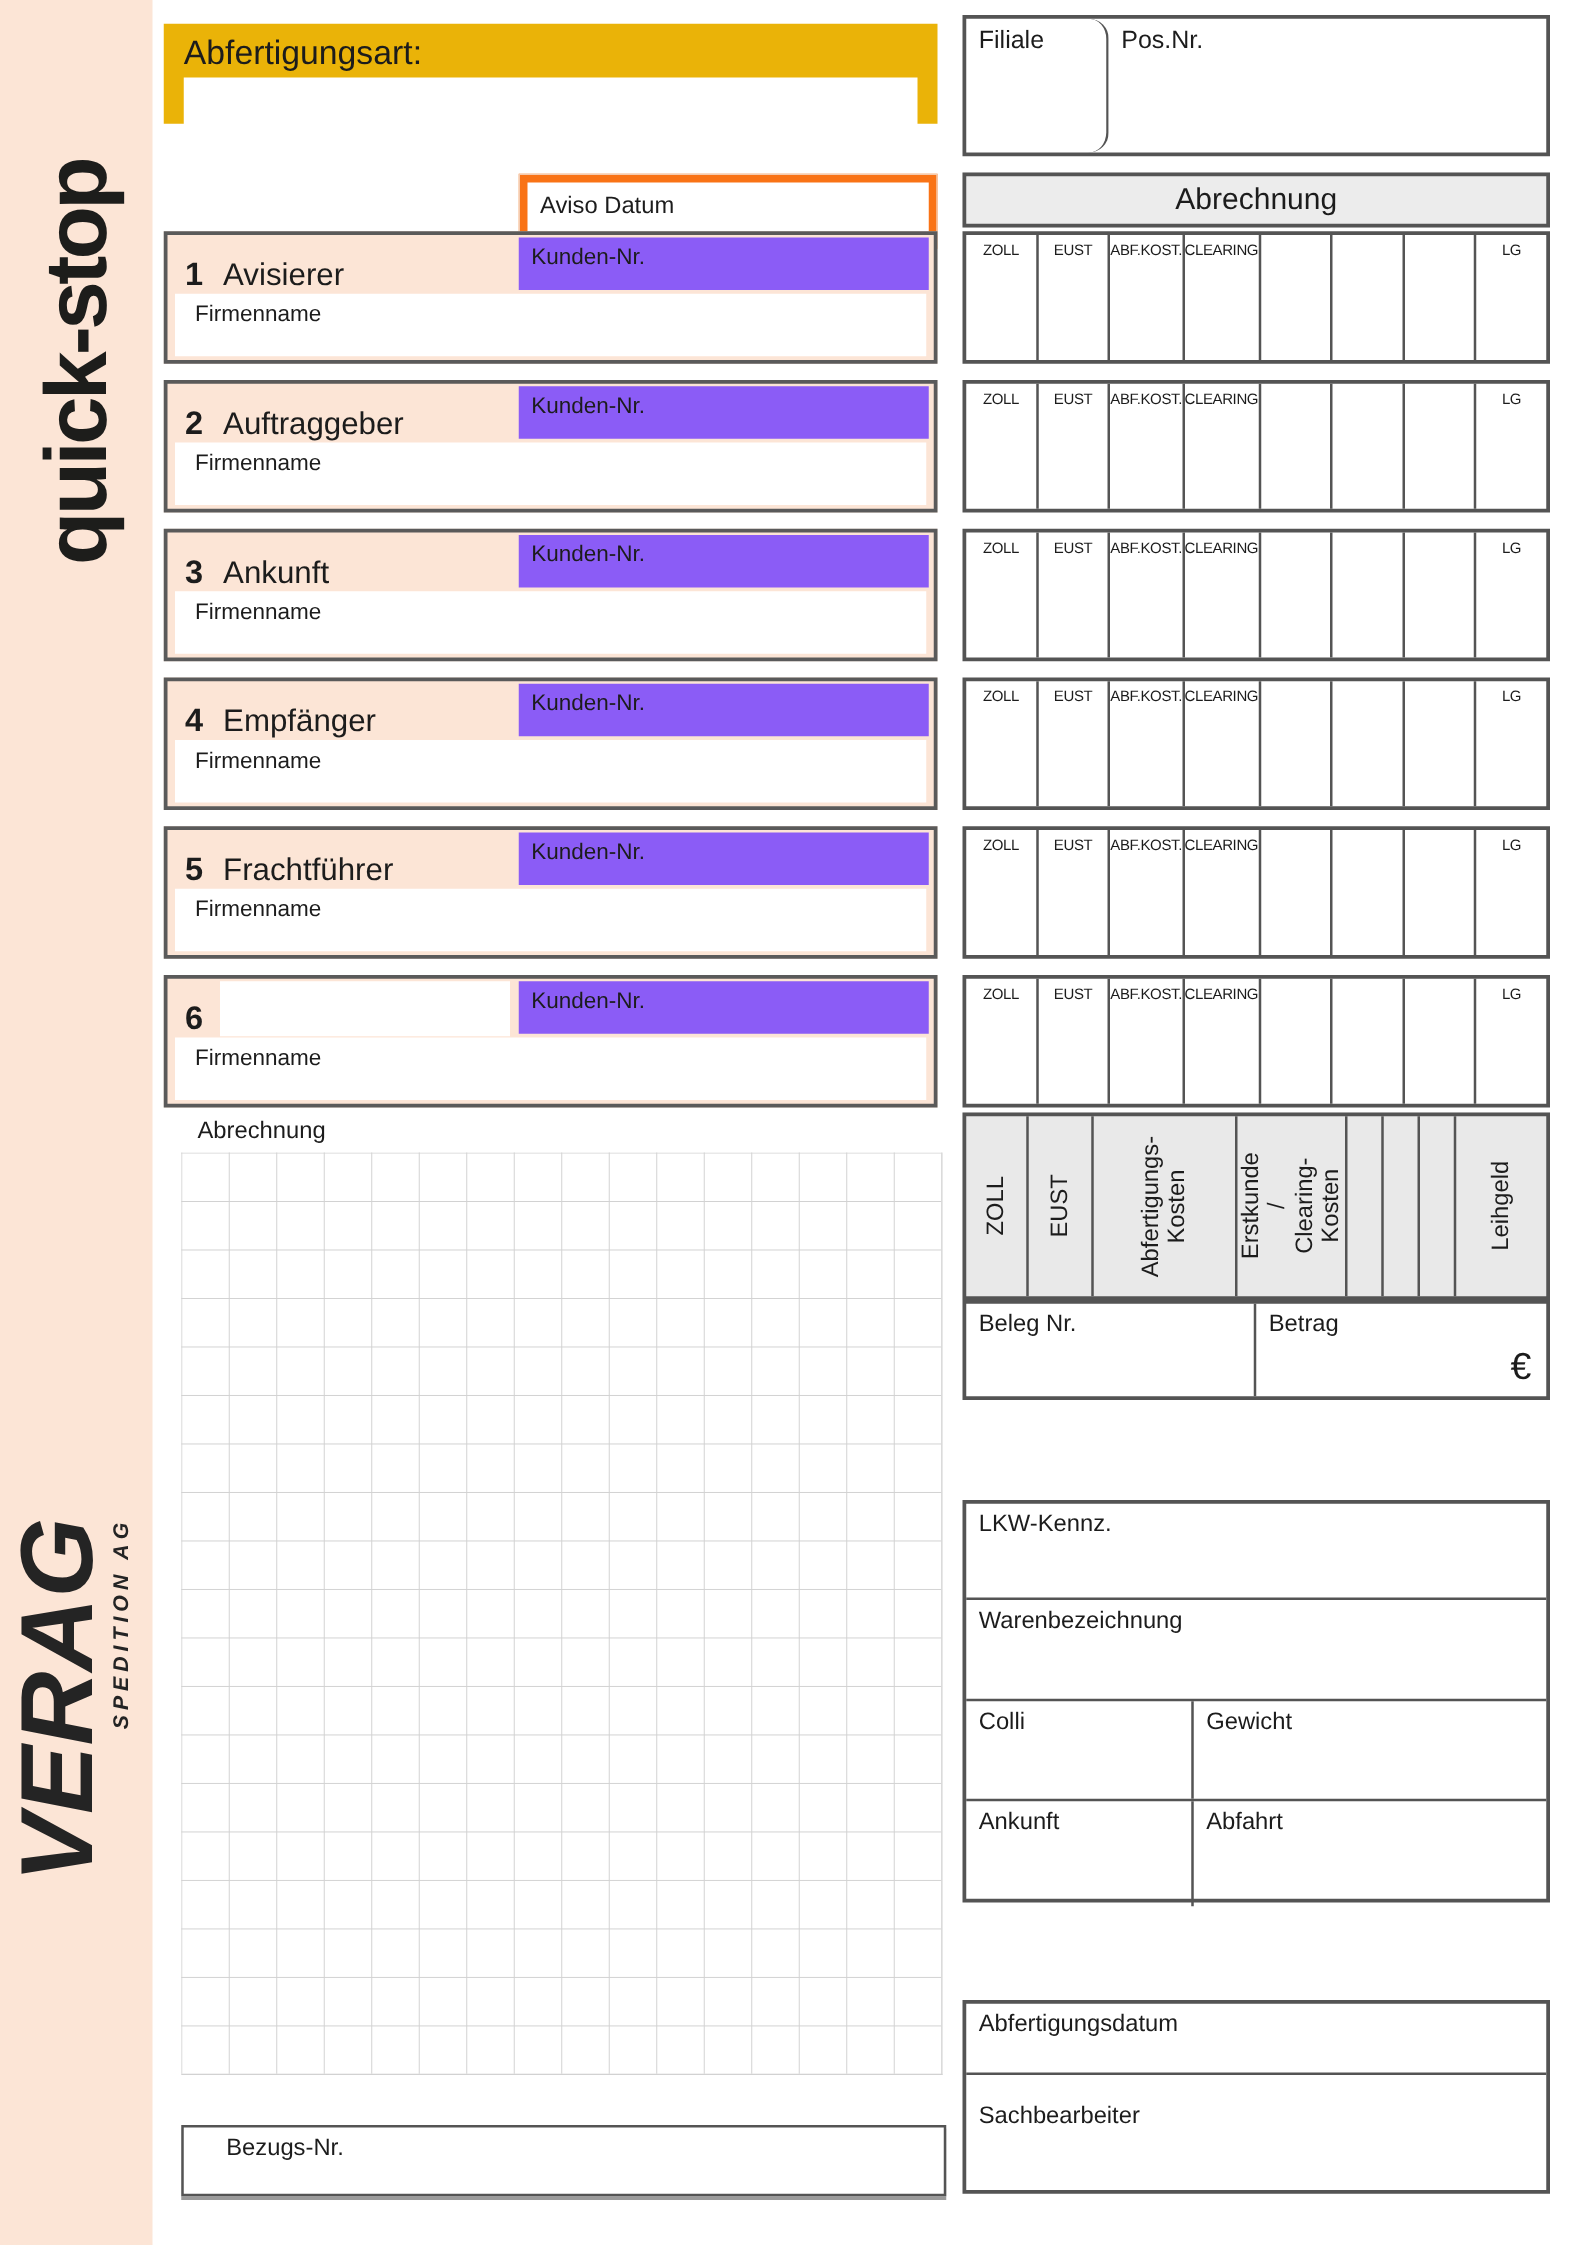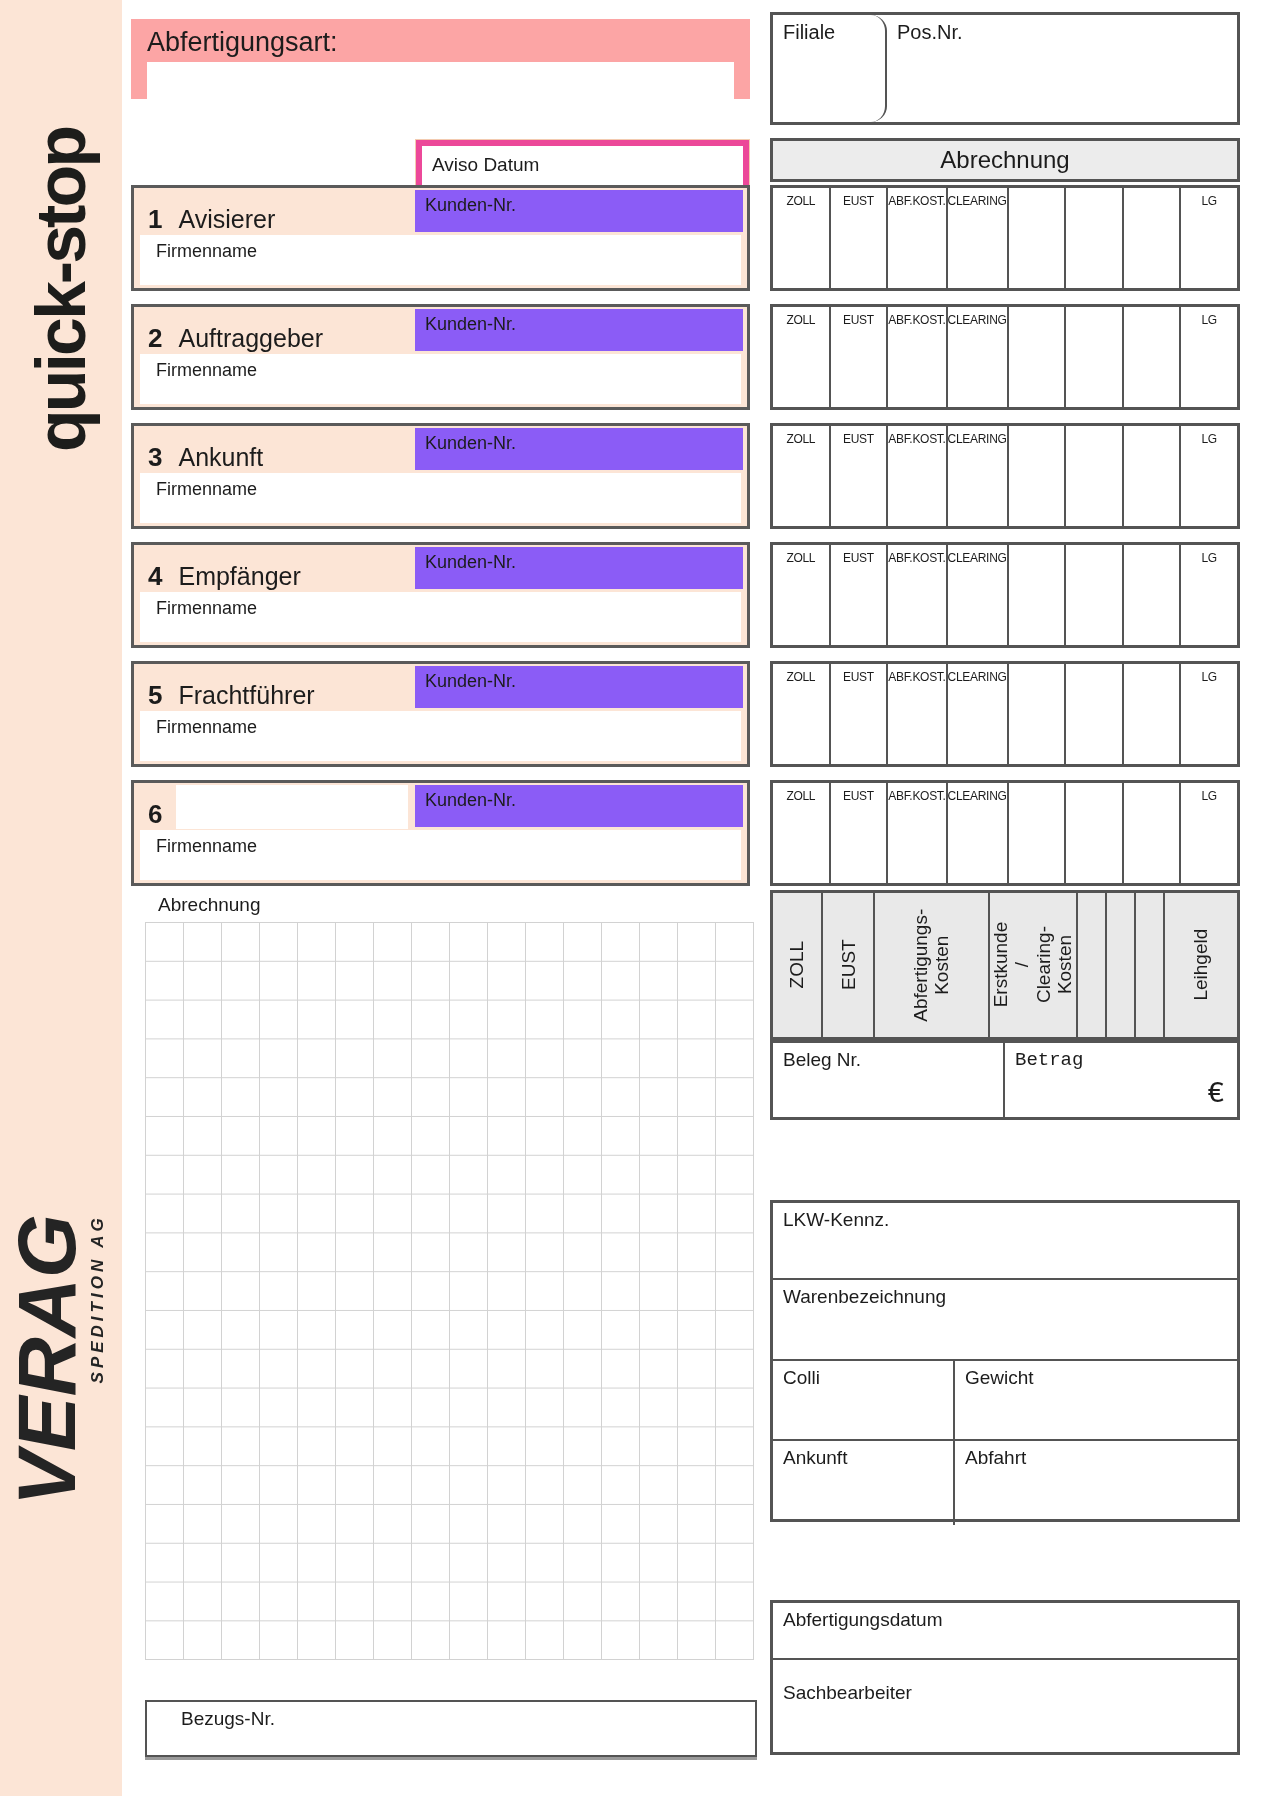--- a/index.html
+++ b/index.html
@@ -17,26 +17,26 @@
   .logo-verag .rot { text-align:right; line-height:0.95; }
   .verag-big { font-size:82px; font-weight:bold; font-style:italic; letter-spacing:0px; color:#242424; display:block; }
   .verag-sub { font-size:17px; font-weight:bold; font-style:italic; letter-spacing:4px; color:#242424; display:block; margin-top:4px; }
 
   
   .box { position:absolute; border:3px solid #545454; background:#fff; }
   .lbl { font-size:19px; color:#1c1c1c; }
   .pad { padding:6px 10px; }
 
   
-  .artbox { position:absolute; left:131px; top:19px; width:619px; height:80px; background:#fca5a5; }
+  .artbox { position:absolute; left:131px; top:19px; width:619px; height:80px; background:#eab308; }
   .artbox .title { position:absolute; left:16px; top:8px; font-size:27px; }
   .artbox .input { position:absolute; left:16px; top:43px; width:587px; height:50px; background:#fff; }
 
   
-  .aviso { position:absolute; left:415px; top:139px; width:335px; height:60px; background:#ec4899; border:1px solid #f3cbb0; }
+  .aviso { position:absolute; left:415px; top:139px; width:335px; height:60px; background:#f97316; border:1px solid #f3cbb0; }
   .aviso .input { position:absolute; left:6px; top:6px; right:6px; bottom:6px; background:#fff; }
   .aviso .lbl { position:absolute; left:10px; top:8px; }
 
   
   .section { position:absolute; left:131px; width:619px; height:106px; background:#fce5d6; border:3px solid #5a5a5a; }
   .sec-head { position:absolute; left:14px; top:16px; display:flex; align-items:baseline; }
   .sec-num { font-size:26px; font-weight:bold; }
   .sec-title { font-size:25px; margin-left:16px; }
   .kunden { position:absolute; left:281px; top:2px; right:4px; height:42px; background:#8b5cf6; }
   .kunden .lbl { position:absolute; left:10px; top:5px; font-size:18px; }
@@ -57,21 +57,21 @@
   .bcell:last-child { border-right:none; }
   .bcell span { font-size:12px; letter-spacing:-0.3px; white-space:nowrap; }
 
   .vrow { position:absolute; left:770px; top:890px; width:470px; height:150px; border:3px solid #545454; display:flex; background:#e9e9e9; }
   .vcell { flex:1 1 0; border-right:2px solid #545454; display:flex; align-items:center; justify-content:center; }
   .vcell:last-child { border-right:none; }
   .vcell .rot { font-size:19px; line-height:1.12; text-align:center; white-space:pre-line; }
 
   .beleg-box { left:770px; top:1040px; width:470px; height:80px; }
   .beleg-cell { position:absolute; left:0; top:0; width:232px; height:100%; border-right:2px solid #545454; }
-  .betrag-cell { position:absolute; left:232px; top:0; right:0; height:100%;font-family:Liberation Mono, monospace; }
+  .betrag-cell { position:absolute; left:232px; top:0; right:0; height:100%; }
   .euro { position:absolute; right:12px; bottom:6px; font-size:30px; }
 
   
   .detail-box { left:770px; top:1200px; width:470px; height:322px; }
   .drow { position:absolute; left:0; right:0; border-bottom:2px solid #545454; }
   .dcell-r { position:absolute; left:180px; top:0; bottom:0; border-left:2px solid #545454; }
   .detail-box .lbl, .datebox .lbl, .beleg-box .lbl { font-size:19px; }
 
   .datebox { left:770px; top:1600px; width:470px; height:155px; }
   .daterow1 { position:absolute; left:0; right:0; top:0; height:57px; border-bottom:2px solid #545454; }

